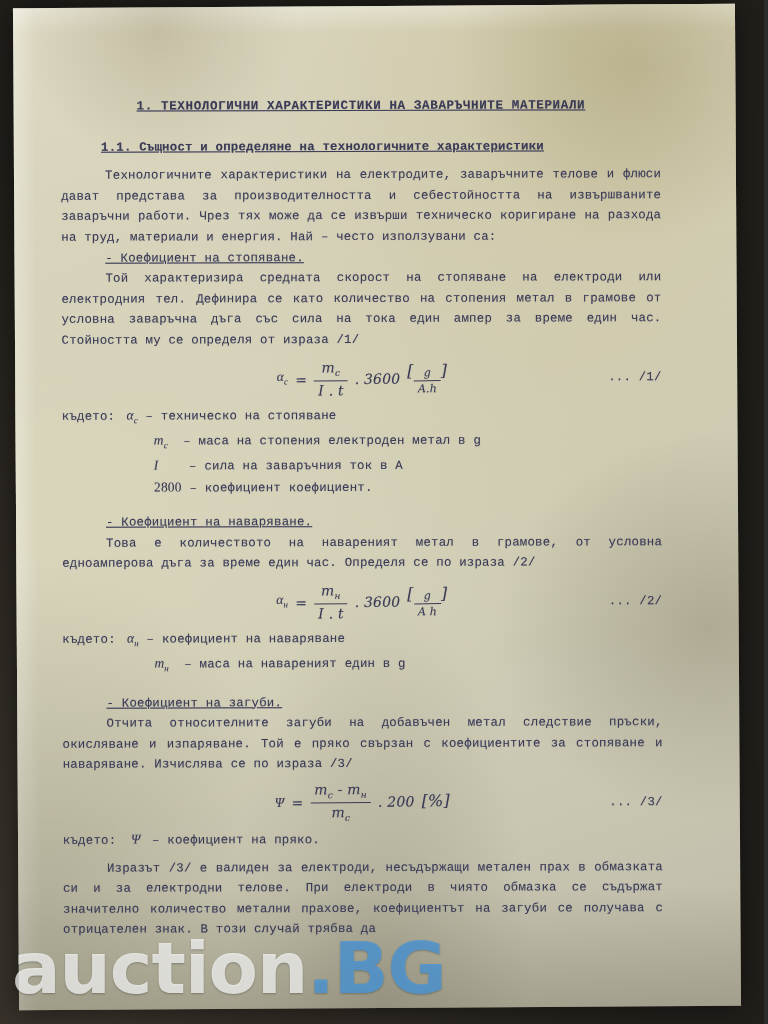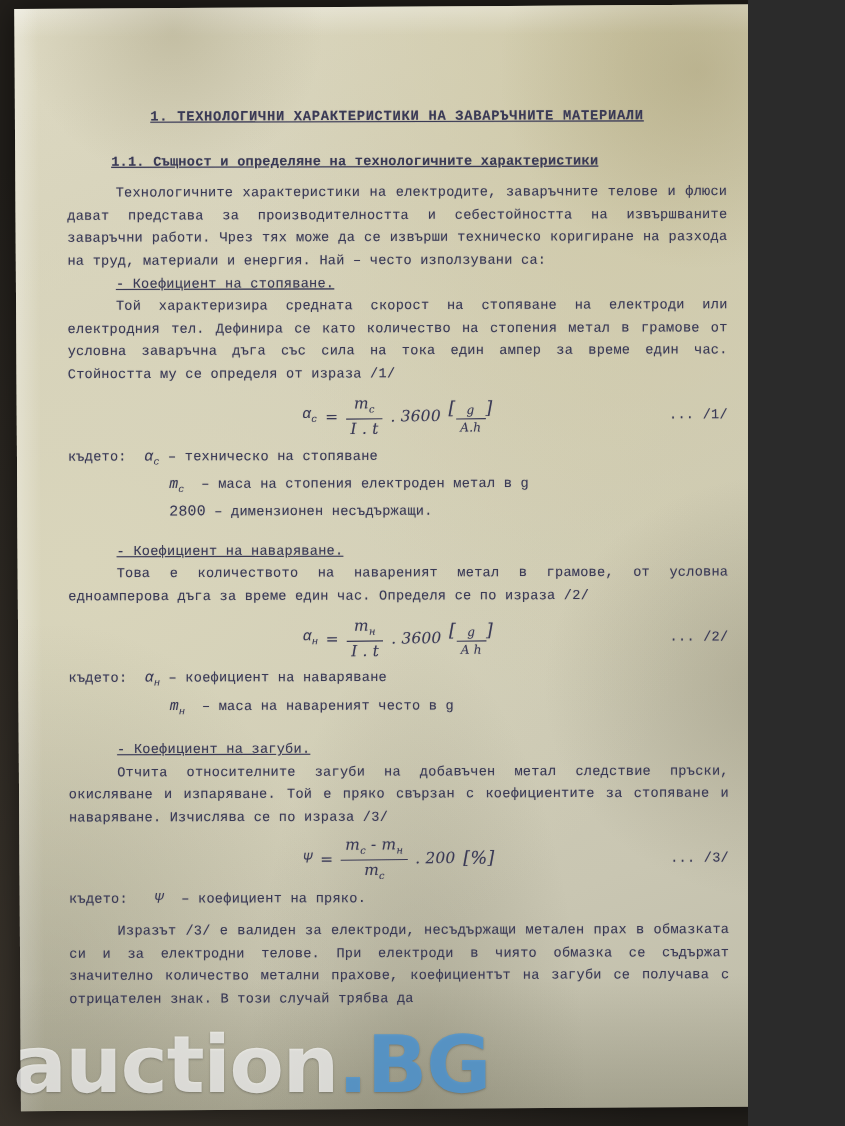--- a/index.html
+++ b/index.html
@@ -2,21 +2,21 @@
 <html><head>
 <meta charset="utf-8">
 <style>
   html, body {
     margin: 0;
     padding: 0;
     background: #2b2b2b;
   }
   #page {
     position: relative;
-    width: 680px;
+    width: 764px;
     height: 1024px;
     overflow: hidden;
     background: #2a2622;
     font-family: "Liberation Mono", "DejaVu Sans Mono", monospace;
   }
   
   .backdrop {
     position: absolute;
     inset: 0;
     background:
@@ -151,21 +151,21 @@
     text-indent: 0;
   }
   .deflist {
     margin: 0 0 0 92px;
   }
   .defline {
     display: block;
     white-space: pre;
   }
   .sym {
-    font-family: Liberation Mono, monospace;
+    font-family: Liberation Serif, serif;
     font-style: italic;
     font-size: 13.5px;
   }
 
   
   .watermark {
     position: absolute;
     left: 12px;
     bottom: 10px;
     width: 744px;
@@ -238,21 +238,22 @@
     </div>
 
     <p class="where">
       <span>където:</span>
       <span class="sym">&nbsp;α<sub style="font-size:9px">c</sub></span>
       <span>– техническо на стопяване</span>
     </p>
 
     <div class="deflist">
       <span class="defline"><span class="sym">m<sub style="font-size:9px">c</sub></span>&nbsp;&nbsp;<span>– маса на стопения електроден метал в g</span></span>
-      <span class="defline"><span class="sym" style="font-style:normal">2800</span>&nbsp;<span>– димензионен несъдържащи.</span></span>
+      <span class="defline"><span class="sym">I</span>&nbsp;&nbsp;&nbsp;&nbsp;<span>– сила на заваръчния ток в A</span></span>
+      <span class="defline"><span class="sym" style="font-style:normal">2800</span>&nbsp;<span>– коефициент коефициент.</span></span>
     </div>
 
     <div class="gap"></div>
 
     <p class="item">- Коефициент на наваряване.</p>
 
     <p class="para">Това е количеството на навареният метал в грамове, от условна едноамперова дъга за време един час. Определя се по израза /2/</p>
 
     <div class="formula-row">
       <div class="formula">
@@ -275,21 +276,21 @@
       <span class="eqno">... /2/</span>
     </div>
 
     <p class="where">
       <span>където:</span>
       <span class="sym">&nbsp;α<sub style="font-size:9px">н</sub></span>
       <span>– коефициент на наваряване</span>
     </p>
 
     <div class="deflist">
-      <span class="defline"><span class="sym">m<sub style="font-size:9px">н</sub></span>&nbsp;&nbsp;<span>– маса на навареният често в g</span></span>
+      <span class="defline"><span class="sym">m<sub style="font-size:9px">н</sub></span>&nbsp;&nbsp;<span>– маса на навареният един в g</span></span>
     </div>
 
     <div class="gap"></div>
 
     <p class="item">- Коефициент на загуби.</p>
 
     <p class="para">Отчита относителните загуби на добавъчен метал следствие пръски, окисляване и изпаряване. Той е пряко свързан с коефициентите за стопяване и наваряване. Изчислява се по израза /3/</p>
 
     <div class="formula-row">
       <div class="formula">

